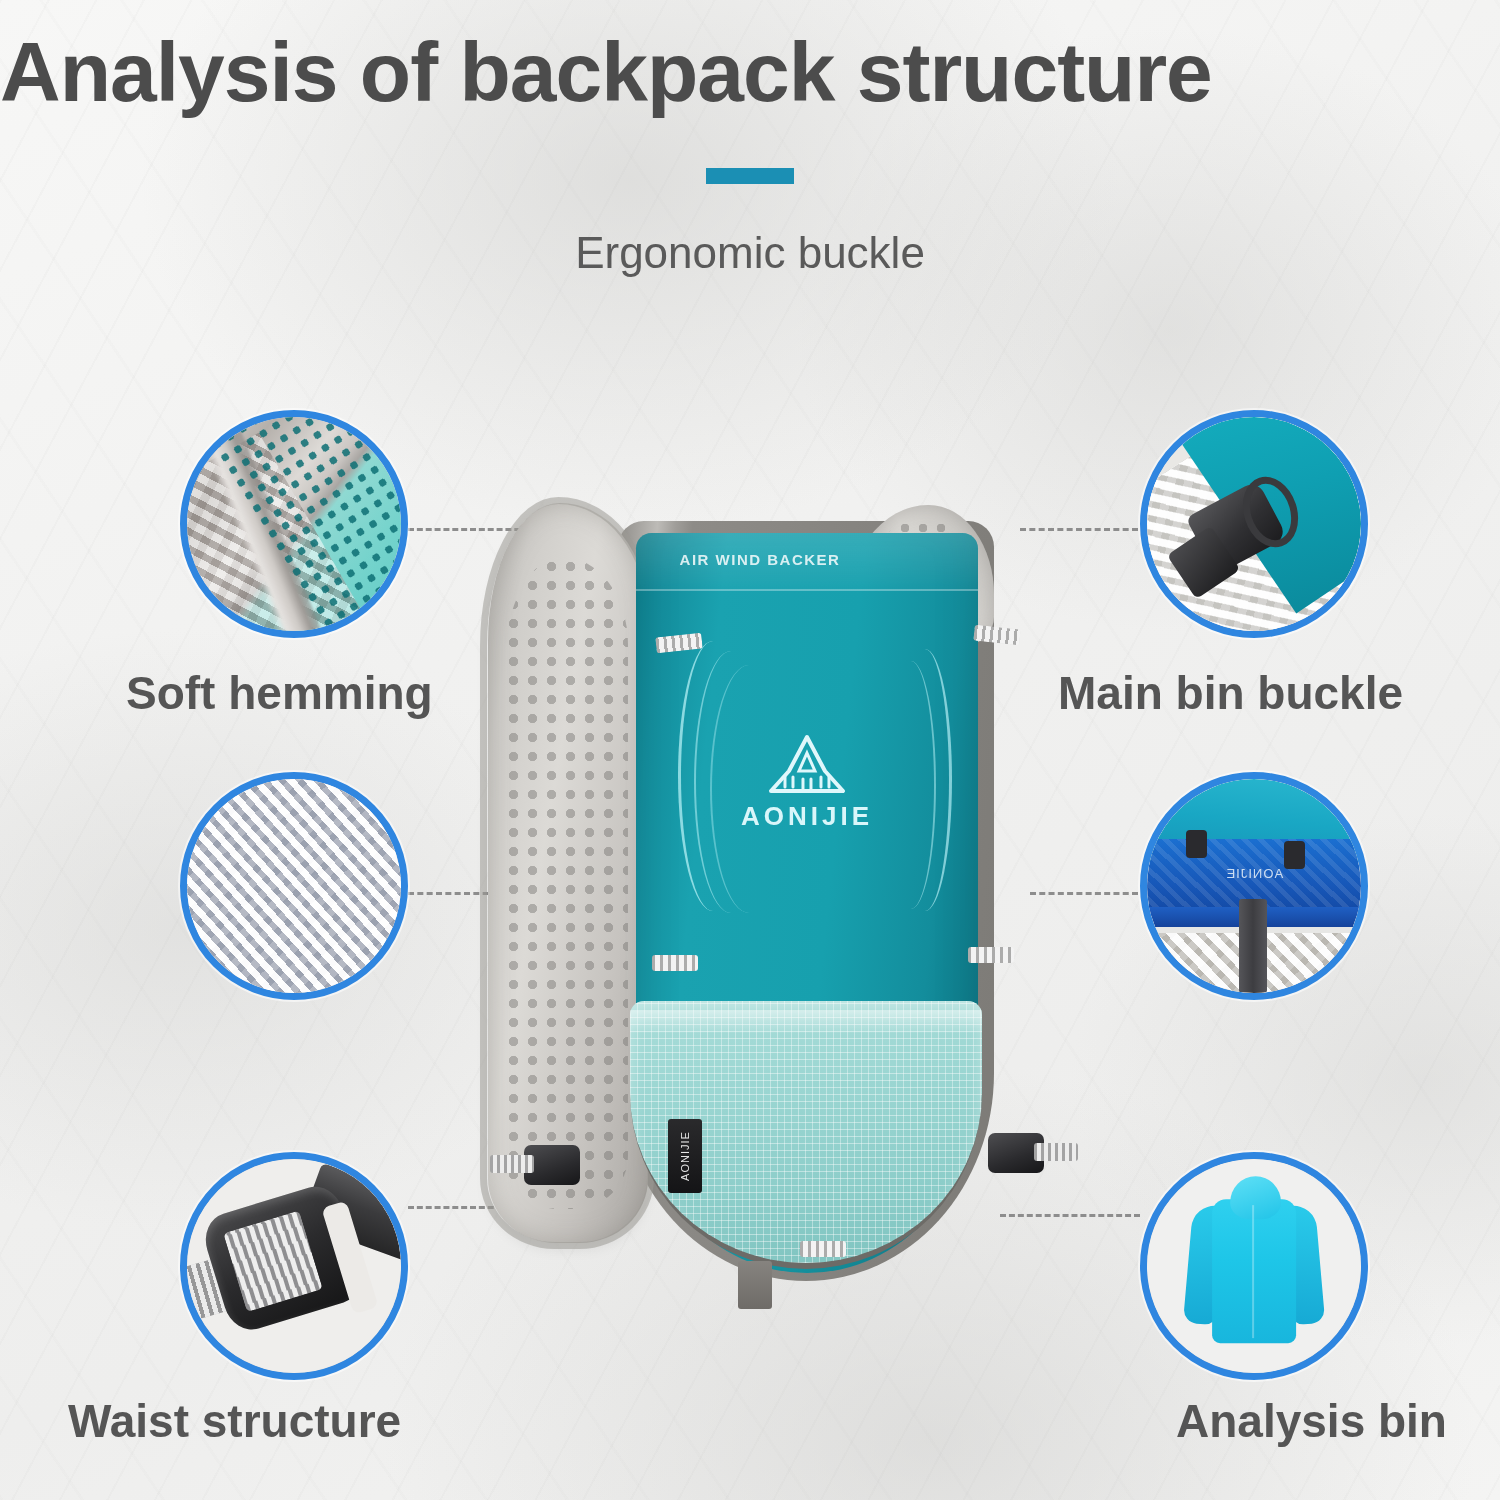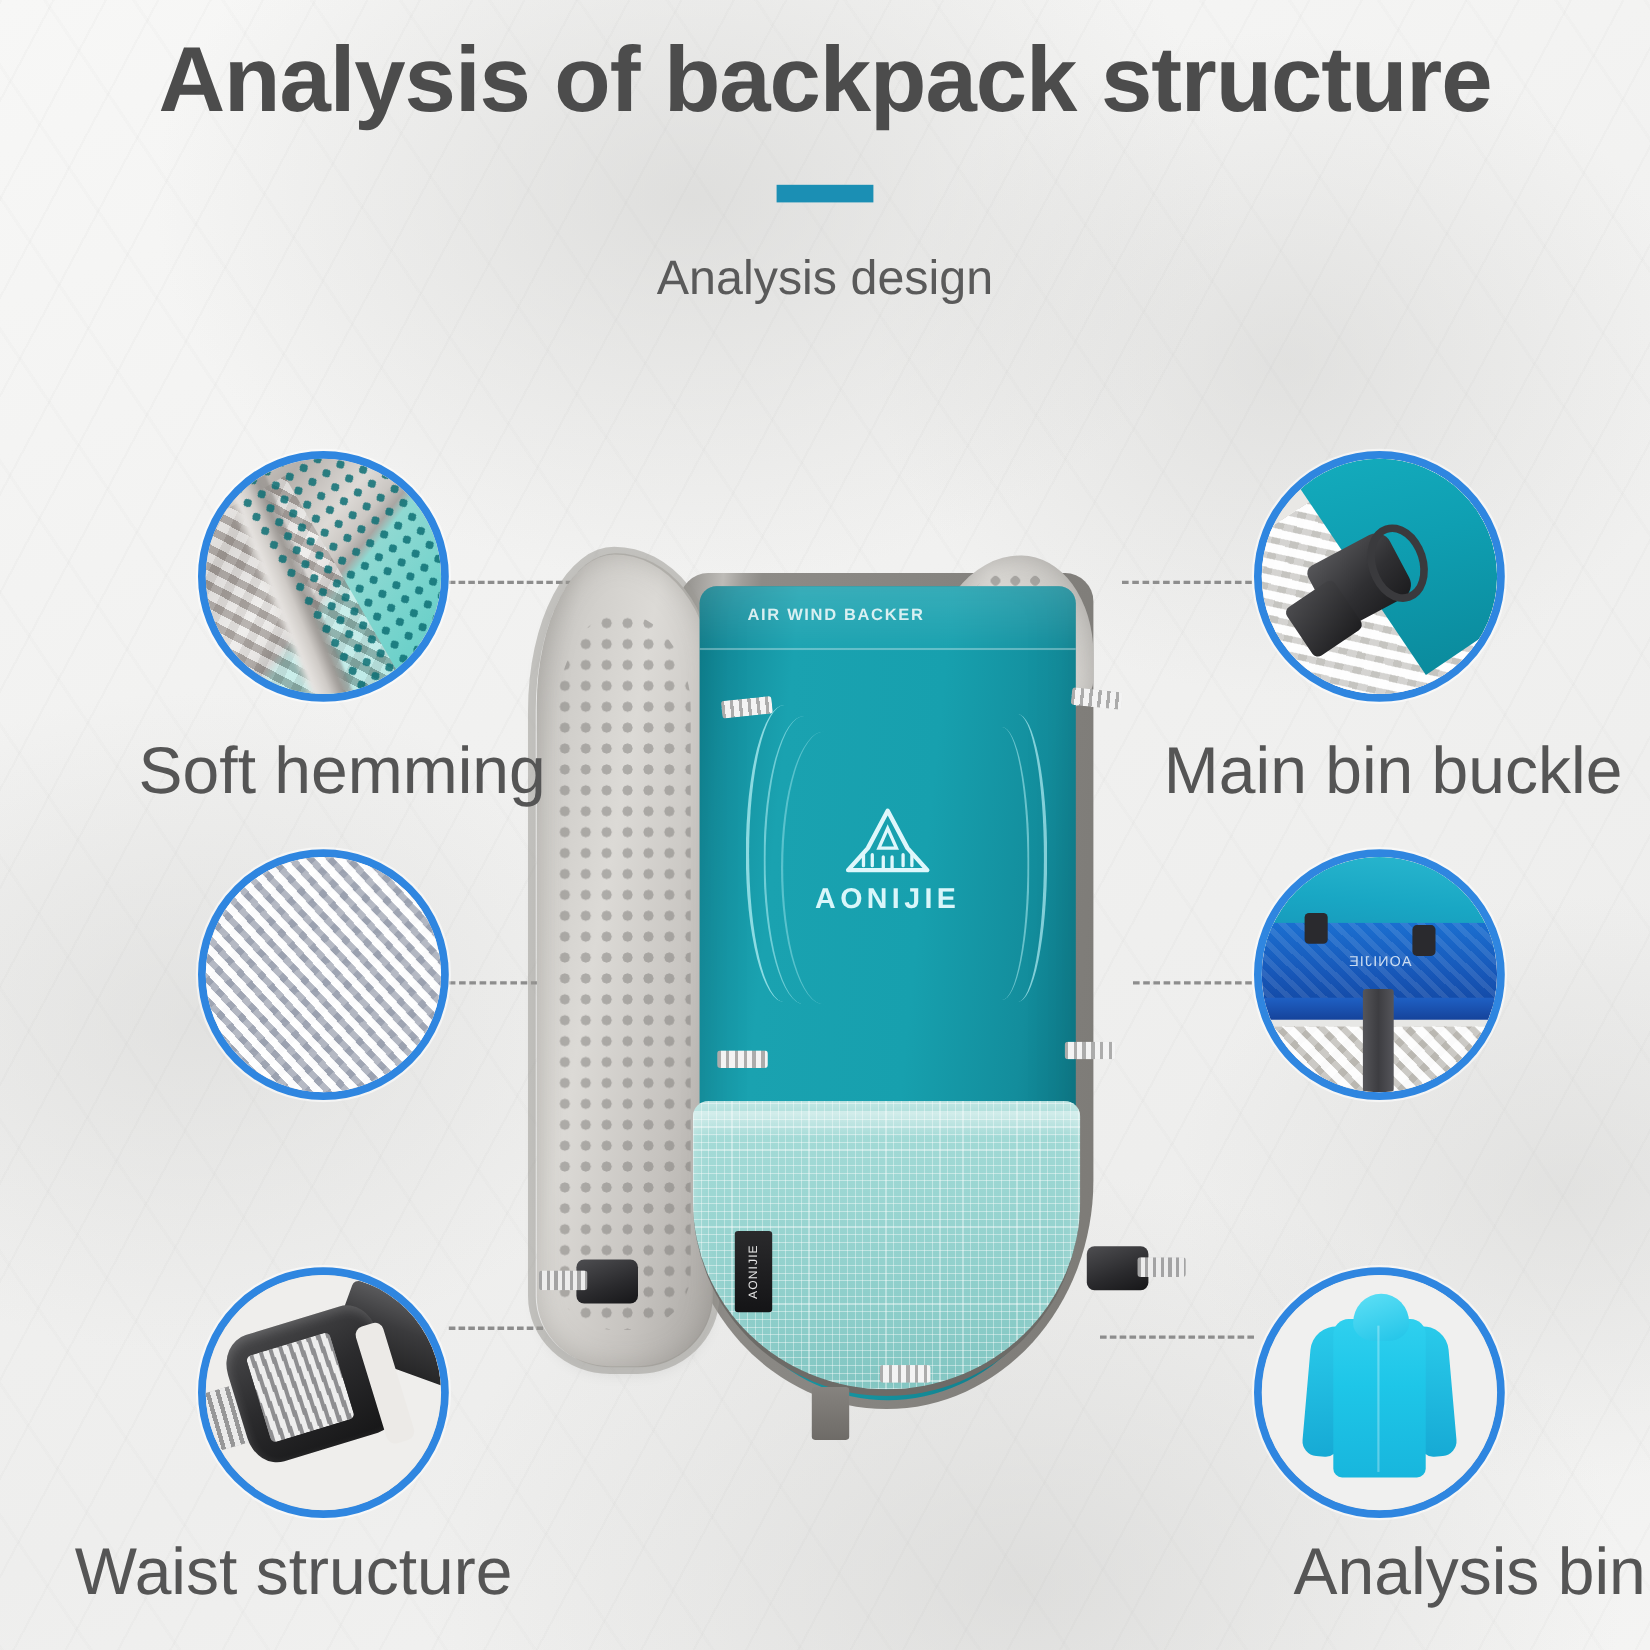--- a/index.html
+++ b/index.html
@@ -28,21 +28,20 @@
   .poster::before {
     content:""; position:absolute; inset:0; pointer-events:none;
     background:
       repeating-linear-gradient(118deg, rgba(170,170,168,0.055) 0px, rgba(170,170,168,0.055) 2px, rgba(0,0,0,0) 2px, rgba(0,0,0,0) 42px),
       repeating-linear-gradient(56deg, rgba(175,175,173,0.04) 0px, rgba(175,175,173,0.04) 3px, rgba(0,0,0,0) 3px, rgba(0,0,0,0) 67px);
   }
 
   
   .title {
     position: absolute; top: 24px; left: 0; width: 1500px;
-    text-align: center;
     font-size: 84px; font-weight: bold; letter-spacing: -1px;
     color: #4c4c4c;
     white-space: nowrap;
     z-index: 6;
   }
   .accent-bar {
     position: absolute; top: 168px; left: 706px;
     width: 88px; height: 16px;
     background: #1b8fb4;
     z-index: 6;
@@ -63,21 +62,21 @@
     border: 7px solid #2f86e0;
     overflow: hidden; z-index: 5;
     background: #dcdcdc;
     box-shadow: 0 0 0 2px rgba(255,255,255,0.55);
   }
   .circle .inner { position: absolute; inset: 0; border-radius: 50%; overflow: hidden; }
 
   
   .feat-label {
     position: absolute; z-index: 6;
-    font-size: 60px; color: #555555; font-weight: 400; white-space: nowrap;
+    font-size: 46px; color: #555555; font-weight: 700; white-space: nowrap;
   }
   .feat-label.right { text-align: left; }
 
   
   .art-hem {
     position:absolute; inset:-6%;
     background:
       linear-gradient(128deg,
         #b9b4b0 0%, #cfcac5 14%, #b5b0ab 26%,
         #c9c5c1 34%, #dddad6 42%, #cbc7c3 49%,
@@ -391,21 +390,21 @@
   .loop-d { left: 186px; top: 150px; transform: rotate(-6deg); }
   .loop-e { right: 30px; top: 142px; transform: rotate(6deg); }
 </style>
 </head>
 <body>
 
 <div class="poster">
 
   <div class="title">Analysis of backpack structure</div>
   <div class="accent-bar"></div>
-  <div class="subtitle">Analysis design</div>
+  <div class="subtitle">Ergonomic buckle</div>
 
   <div class="leader" style="left:408px; top:528px; width:130px;"></div>
   <div class="leader" style="left:408px; top:892px; width:118px;"></div>
   <div class="leader" style="left:408px; top:1206px; width:130px;"></div>
   <div class="leader" style="left:1020px; top:528px; width:118px;"></div>
   <div class="leader" style="left:1030px; top:892px; width:108px;"></div>
   <div class="leader" style="left:1000px; top:1214px; width:140px;"></div>
 
   <div class="circle" style="left:180px; top:410px; width:228px; height:228px;">
     <div class="inner">

